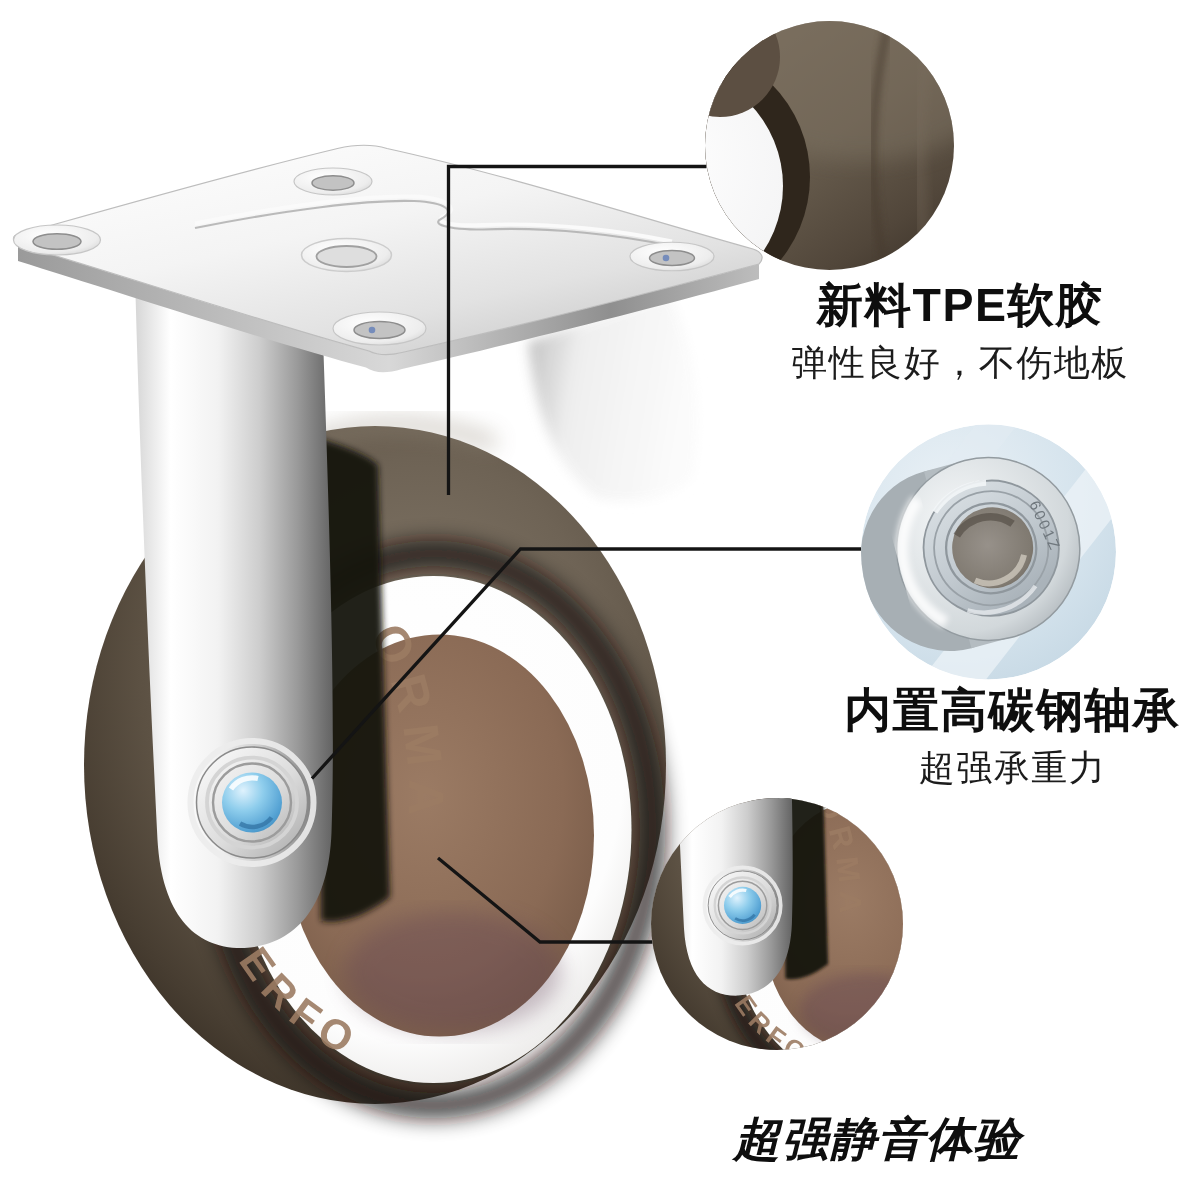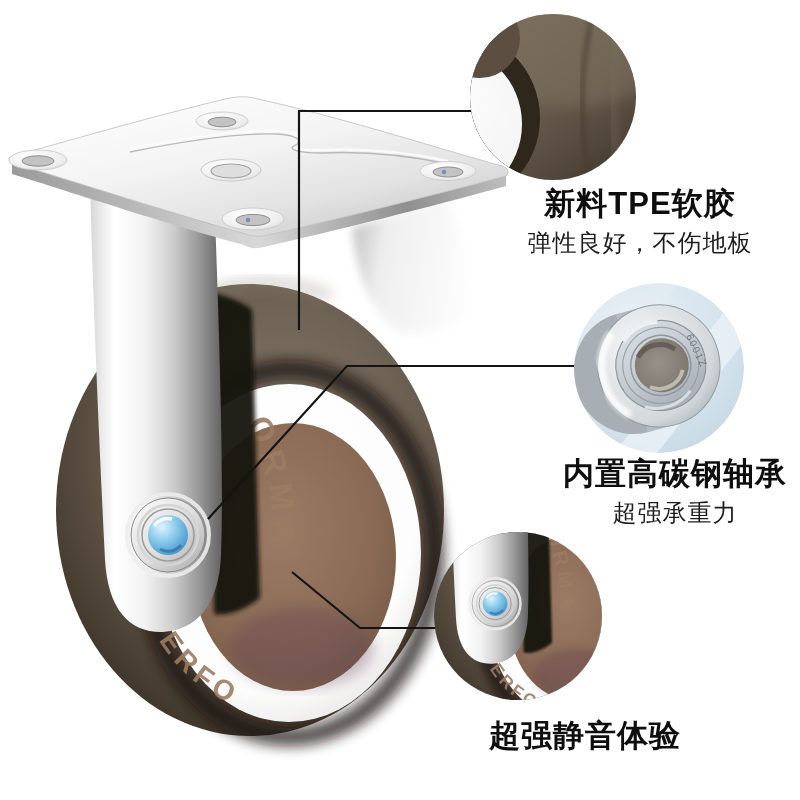--- a/index.html
+++ b/index.html
@@ -6,21 +6,21 @@
   #canvas{
     position:relative;width:800px;height:800px;background:#ffffff;overflow:hidden;
     font-family:"Liberation Sans","DejaVu Sans",sans-serif;
   }
   #product-svg{position:absolute;left:0;top:0;}
   .anno{position:absolute;width:330px;text-align:center;color:#111;}
   .anno h3{margin:0;font-size:31px;font-weight:700;letter-spacing:1px;color:#0e0e0e;line-height:1.12;}
   .anno p{margin:7px 0 0 0;font-size:24px;font-weight:400;letter-spacing:1px;color:#1c1c1c;line-height:1.15;}
   #anno-tpe{left:475px;top:187px;}
   #anno-bearing{left:510px;top:457px;}
-  #anno-silent{left:420px;top:719px;}
+  #anno-silent{left:420px;top:743px;font-style:italic;}
   .emboss{font-weight:700;}
 </style>
 </head>
 <body>
 
 <div id="canvas">
 
 <svg id="product-svg" width="800" height="800" viewBox="0 0 800 800">
   <defs>
     <linearGradient id="plateGrad" x1="0" y1="0" x2="0.8" y2="1">

